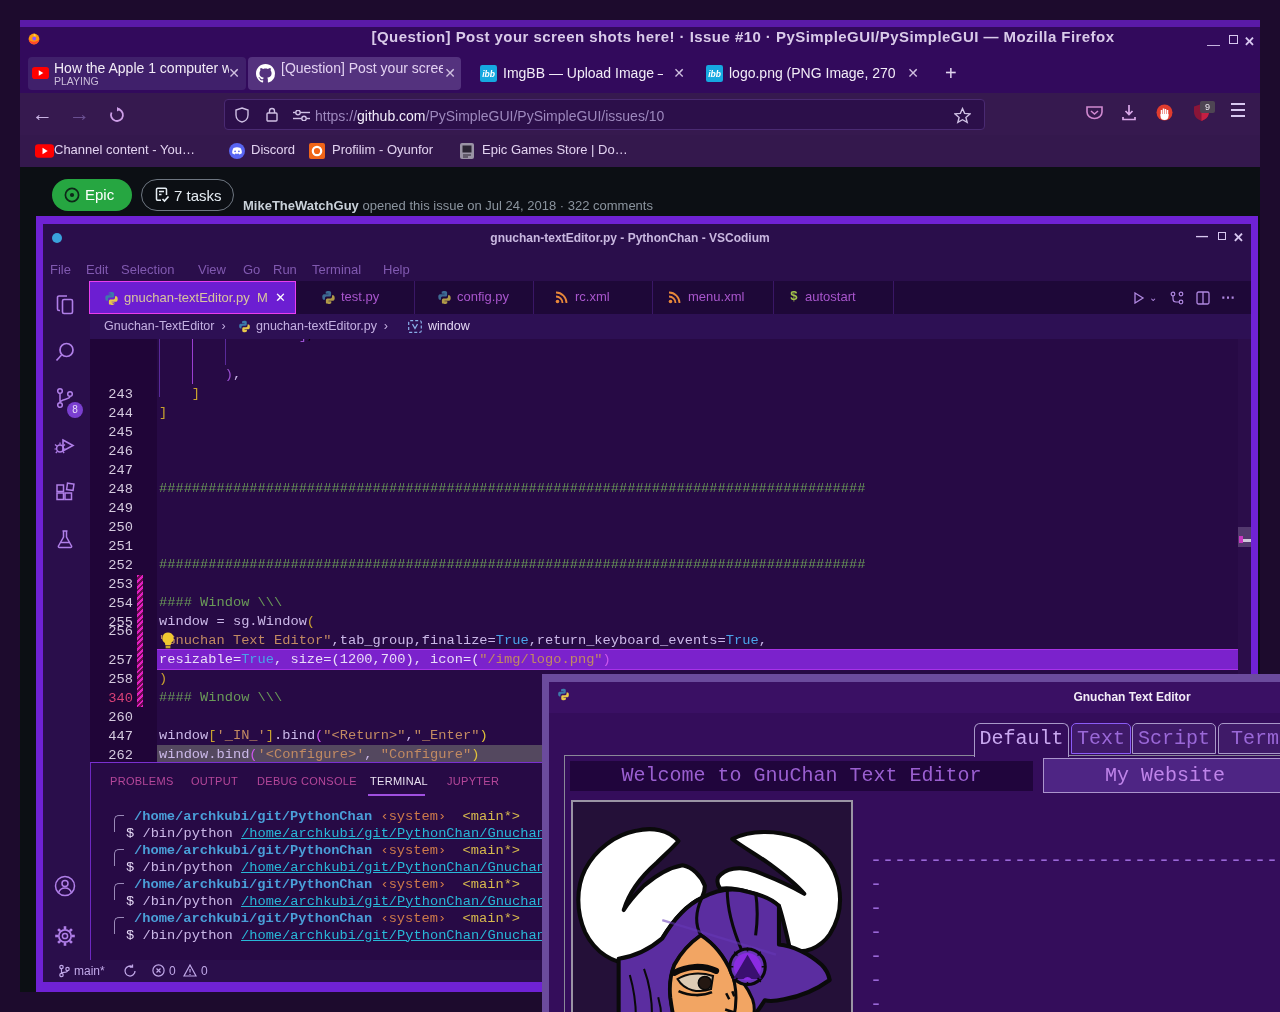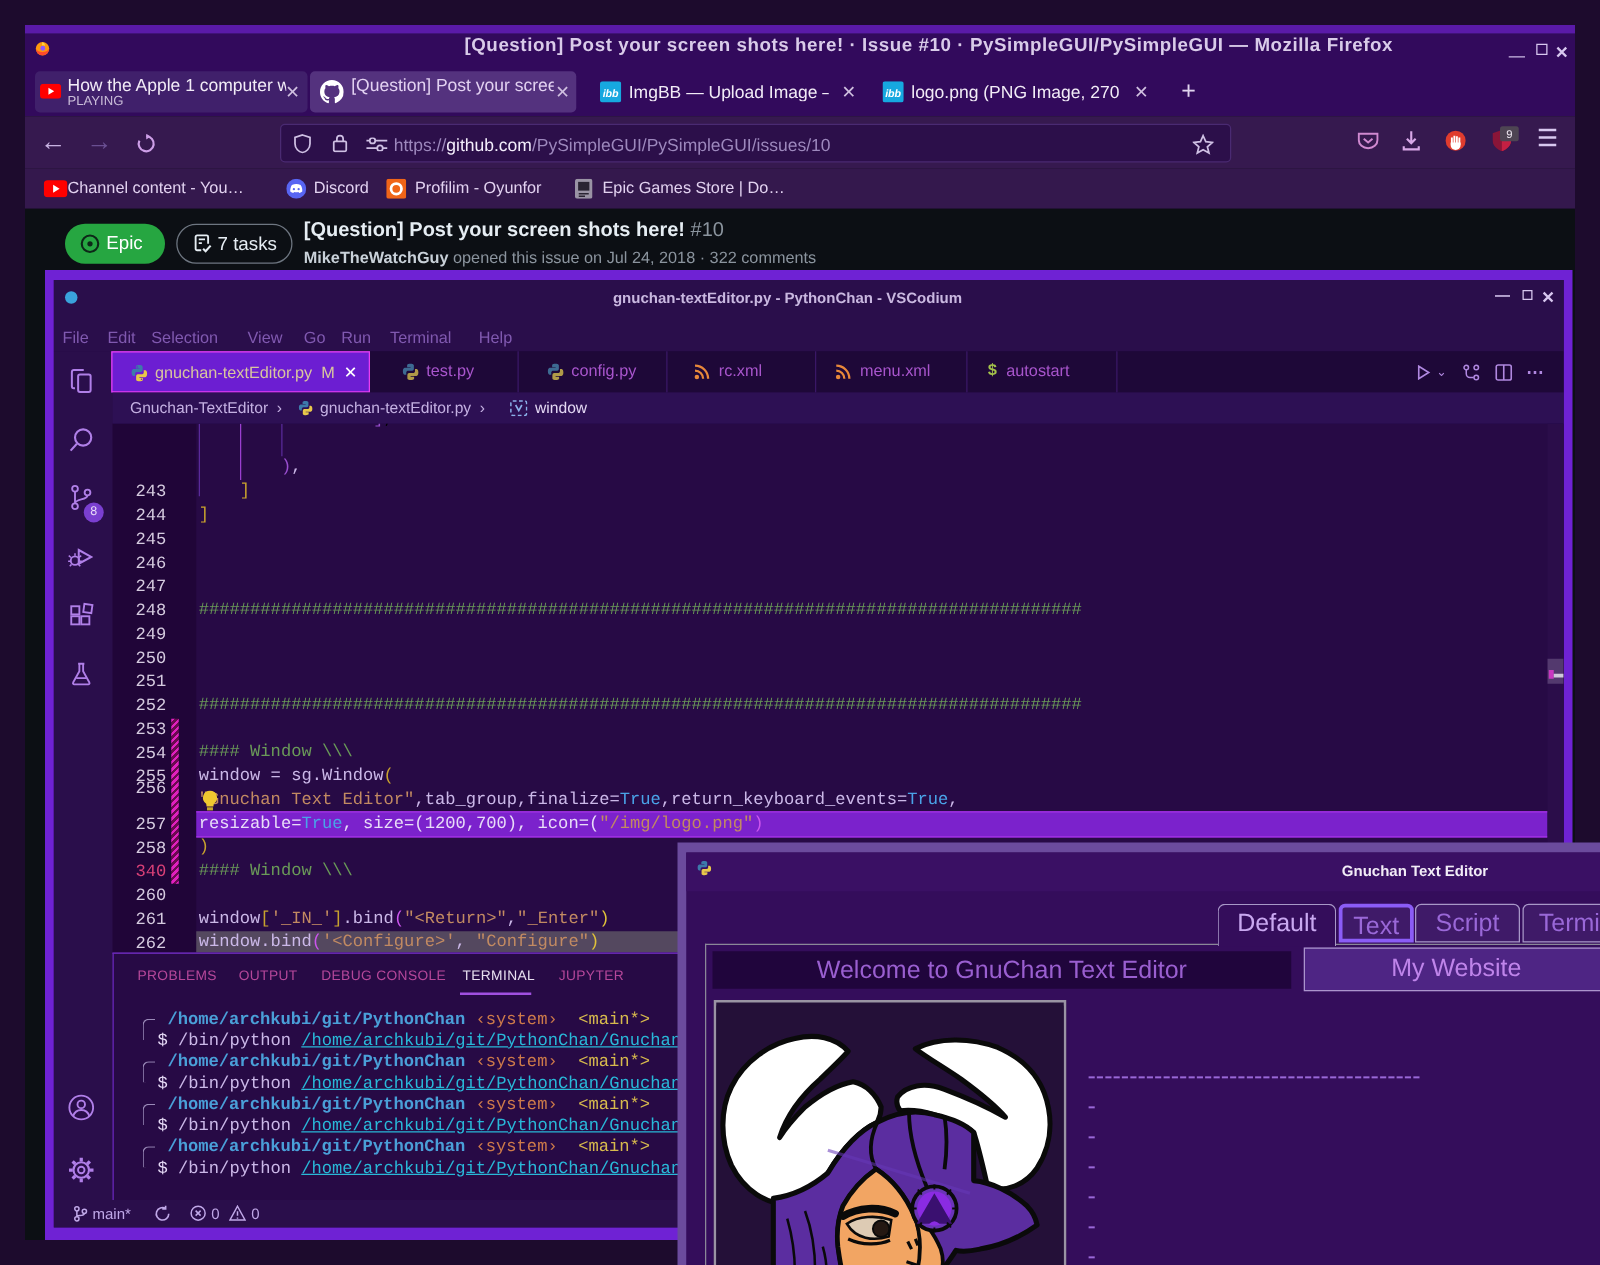--- a/index.html
+++ b/index.html
@@ -34,21 +34,21 @@
 #vs-status { position:absolute; left:0; top:736px; width:1208px; height:22px; background:#2a0e4b; color:#c0a8e8; font-size:12px; }
 #vs-activity { position:absolute; left:0; top:57px; width:47px; height:679px; background:#2a0e4b; }
 .vstab { position:absolute; top:0; height:33px; border-right:1px solid #3a1766; color:#a855cc; font-size:13px; }
 .code { font-family:"Liberation Mono", monospace; font-size:13.7px; line-height:19px; white-space:pre; }
 .lnum { position:absolute; width:43px; text-align:right; color:#d5cbdf; font-family:"Liberation Mono", monospace; font-size:13.7px; line-height:19px;margin-top:39px; }
 .term { font-family:"Liberation Mono", monospace; font-size:13.7px; line-height:17px; white-space:pre; position:absolute; }
 
 #gc { position:absolute; left:530px; top:674px; width:750px; height:338px; background:#6b4b9d;margin-left:12px; }
 #gc-in { position:absolute; left:7px; top:8px; width:743px; height:330px; background:#340d5b; overflow:visible; }
 #gc-title { position:absolute; left:0; top:0; width:743px; height:31px; background:#3a1064; }
-.mono { font-family:Liberation Sans, sans-serif; }
+.mono { font-family:Liberation Mono, monospace; }
 </style>
 </head>
 <body>
 <div id="ff">
   <div id="ff-topborder"></div>
   <div id="ff-titlebar">
     <svg class="abs" style="left:8px;top:6px" width="12" height="12" viewBox="0 0 16 16">
         <circle cx="8" cy="8" r="7.2" fill="#ff980e"></circle>
         <path d="M1 8 a7 7 0 0 0 14 0 a7.5 5.5 0 0 1 -14 0Z" fill="#ff3b30" opacity="0.85"></path>
         <circle cx="8.3" cy="7.4" r="2.6" fill="#9059ff"></circle>
@@ -179,21 +179,20 @@
       <div class="abs" style="left:33px;top:7px;font-size:15px">Epic</div>
     </div>
     <div class="pill" style="left:121px;top:12px;width:93px;height:32px;border:1px solid #6e7681;color:#e6edf3">
       <svg class="abs" style="left:12px;top:7px" width="16" height="16" viewBox="0 0 16 16">
           <path d="M12.5 8 V2.5 a1.2 1.2 0 0 0 -1.2 -1.2 H3.7 a1.2 1.2 0 0 0 -1.2 1.2 V12 a1.2 1.2 0 0 0 1.2 1.2 H7" fill="none" stroke="#e6edf3" stroke-width="1.5"></path>
           <path d="M5 4.5 h5 M5 7.5 h2.5" stroke="#e6edf3" stroke-width="1.4"></path>
           <path d="M8.5 12 l2 2 l4 -4.5" fill="none" stroke="#e6edf3" stroke-width="1.7"></path>
         </svg>
       <div class="abs" style="left:32px;top:7px;font-size:15px">7 tasks</div>
     </div>
-    <div class="abs" style="left:223px;top:9px;font-size:16px;font-weight:bold;color:#e6edf3">[Question] Post your screen shots here! <span style="color:#8b949e;font-weight:normal">#10</span></div>
     <div class="abs" style="left:223px;top:31px;font-size:13px;color:#8b949e"><b style="color:#c9d1d9">MikeTheWatchGuy</b> opened this issue on Jul 24, 2018 · 322 comments</div>
   </div>
 </div>
 <div id="vs">
   <div id="vs-in">
     <div id="vs-titlebar">
       <div class="abs" style="left:9px;top:9px;width:10px;height:10px;border-radius:50%;background:#3aa2dc"></div>
       <div class="abs" style="left:0;top:7px;width:1174px;text-align:center;color:#c9b8e0;font-size:12px;font-weight:bold">gnuchan-textEditor.py - PythonChan - VSCodium</div>
       <div class="abs" style="right:43px;top:5px;color:#d8c8f0;font-size:12px;font-weight:bold">—</div>
       <div class="abs" style="right:25px;top:8px;width:8px;height:8px;border:1.5px solid #d8c8f0"></div>
@@ -352,21 +351,21 @@
       <div class="lnum" style="top:159px">251</div>
       <div class="lnum" style="top:178px">252</div>
       <div class="lnum" style="top:197px">253</div>
       <div class="lnum" style="top:216px">254</div>
       <div class="lnum" style="top:235px">255</div>
       <div class="lnum" style="top:244px">256</div>
       <div class="lnum" style="top:273px">257</div>
       <div class="lnum" style="top:292px">258</div>
       <div class="lnum" style="top:311px;color:#da4077">340</div>
       <div class="lnum" style="top:330px">260</div>
-      <div class="lnum" style="top:349px">261</div>
+      <div class="lnum" style="top:349px">447</div>
       <div class="lnum" style="top:368px">262</div>
       <div class="lnum" style="top:387px">263</div>
       <div class="lnum" style="top:406px">264</div>
 
       <pre class="code abs" style="left:69px;top:-13px"><span style="color:#9a4fd0">                 ]</span>,</pre>
       <pre class="code abs" style="left:69px;top:26px"><span style="color:#9a4fd0">        )</span><span style="color:#cbb8e8">,</span></pre>
       <pre class="code abs" style="left:69px;top:45px"><span style="color:#c8a22e">    ]</span></pre>
       <pre class="code abs" style="left:69px;top:64px"><span style="color:#c8a22e">]</span></pre>
       <pre class="code abs" style="left:69px;top:140px;color:#6a9a58">######################################################################################</pre>
       <pre class="code abs" style="left:69px;top:216px;color:#6a9a58">######################################################################################</pre>
@@ -440,21 +439,21 @@
       <svg class="abs" style="left:8px;top:6px" width="13" height="13" viewBox="0 0 15 15">
           <path d="M7.3 1 C4.5 1 4.7 2.2 4.7 2.2 V3.7 H7.5 V4.2 H3.2 C3.2 4.2 1.3 4 1.3 7 C1.3 10 3 9.8 3 9.8 H4 V8.3 C4 8.3 3.9 6.6 5.7 6.6 H8.5 C8.5 6.6 10.1 6.6 10.1 5 V2.4 C10.1 2.4 10.3 1 7.3 1 Z" fill="#3d7aaa"></path>
           <path d="M7.7 14 C10.5 14 10.3 12.8 10.3 12.8 V11.3 H7.5 V10.8 H11.8 C11.8 10.8 13.7 11 13.7 8 C13.7 5 12 5.2 12 5.2 H11 V6.7 C11 6.7 11.1 8.4 9.3 8.4 H6.5 C6.5 8.4 4.9 8.4 4.9 10 V12.6 C4.9 12.6 4.7 14 7.7 14 Z" fill="#e8c84a"></path>
         </svg>
       <div class="abs" style="left:503px;top:8px;width:160px;text-align:center;color:#f2ecf7;font-size:12px;font-weight:bold">Gnuchan Text Editor</div>
     </div>
 
     <div class="abs" style="left:15px;top:73px;width:728px;height:1px;background:#8a8898"></div>
     <div class="abs" style="left:15px;top:73px;width:1px;height:257px;background:#8a8898"></div>
 
-    <div class="abs mono" style="left:522px;top:41px;width:60px;height:31px;background:#3f1a68;border:3px solid #8b5cf6;border-radius:5px 5px 0 0;color:#9a68d8;font-size:20px;text-align:center;line-height:30px">Text</div>
+    <div class="abs mono" style="left:522px;top:41px;width:60px;height:31px;background:#3f1a68;border:1px solid #8b5cf6;border-radius:5px 5px 0 0;color:#9a68d8;font-size:20px;text-align:center;line-height:30px">Text</div>
     <div class="abs mono" style="left:583px;top:41px;width:84px;height:31px;background:#3f1a68;border:1px solid #a898c8;border-radius:5px 5px 0 0;color:#9a68d8;font-size:20px;text-align:center;line-height:30px">Script</div>
     <div class="abs mono" style="left:669px;top:41px;width:110px;height:31px;background:#3f1a68;border:1px solid #a898c8;border-radius:5px 5px 0 0;color:#9a68d8;font-size:20px;text-align:left;line-height:30px;padding-left:12px">Termina</div>
     <div class="abs mono" style="left:425px;top:41px;width:95px;height:34px;background:#340d5b;border:1px solid #a898c8;border-bottom:none;border-radius:6px 6px 0 0;color:#c9a8f0;font-size:20px;text-align:center;line-height:30px">Default</div>
 
     <div class="abs mono" style="left:21px;top:79px;width:463px;height:30px;background:#20053c;color:#9a5fd0;font-size:20px;text-align:center;line-height:30px">Welcome to GnuChan Text Editor</div>
 
     <div class="abs mono" style="left:494px;top:76px;width:244px;height:35px;background:#4e2584;border:1px solid #ab94cc;color:#bf84ea;font-size:20px;text-align:center;line-height:33px">My Website</div>
 
     <pre class="abs mono" style="left:321px;top:167px;font-size:20px;line-height:24px;color:#9a68d8">----------------------------------------
 -

